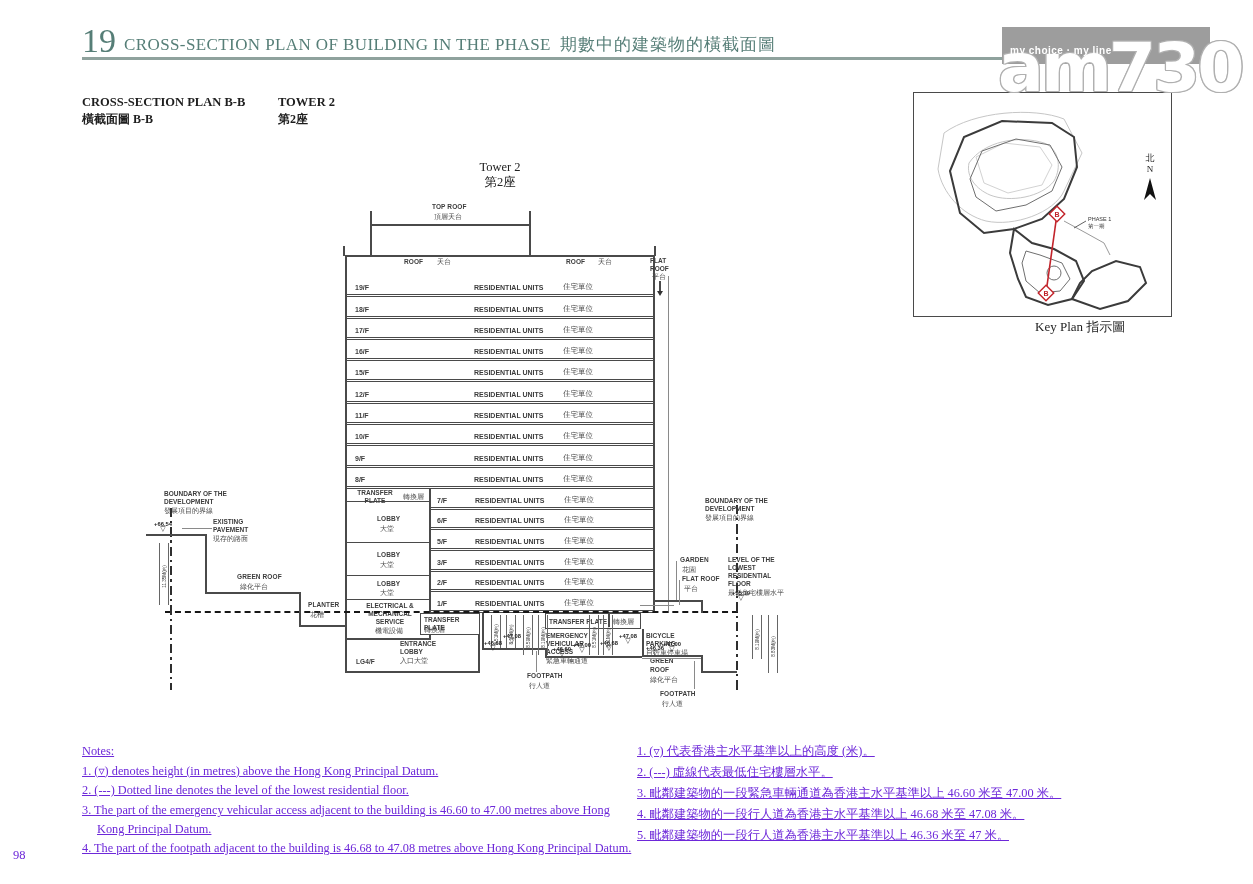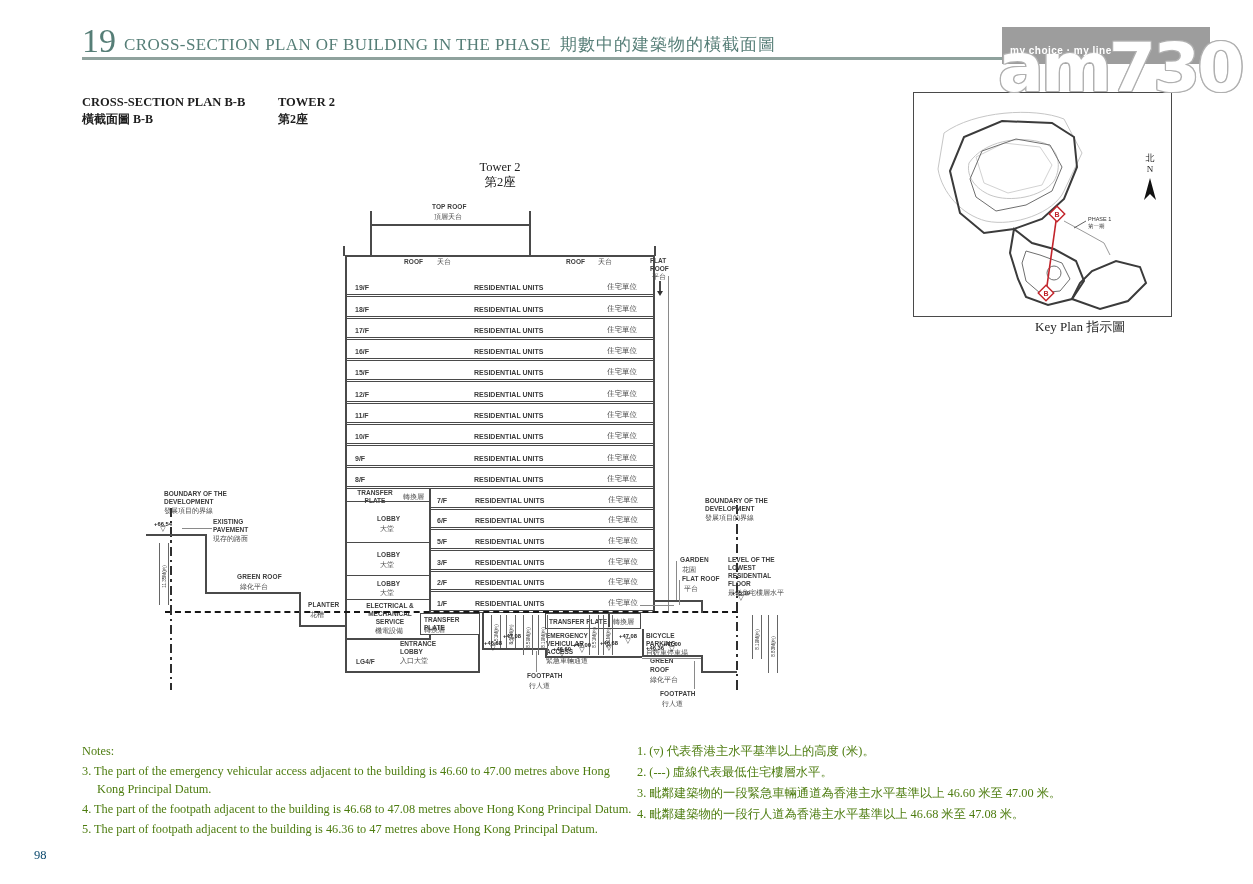--- a/index.html
+++ b/index.html
@@ -24,21 +24,21 @@
   .dashline{position:absolute;border-top:2.2px dashed #161616;}
   .dashdot{position:absolute;width:1.6px;background:repeating-linear-gradient(
       to bottom,#2e2e2e 0 9px,transparent 9px 13px,#2e2e2e 13px 15.5px,transparent 15.5px 19.5px);}
   
   #bldg{position:absolute;left:345px;top:255px;width:310px;height:358px;
         border-left:2px solid #4a4a4a;border-right:2px solid #4a4a4a;border-top:2px solid #4a4a4a;box-sizing:border-box;}
   .floors{position:absolute;left:0;right:0;}
   .frow{position:relative;border-bottom:3px double #4a4a4a;box-sizing:border-box;}
   .frow .fnum{position:absolute;font:700 7px "Liberation Sans",sans-serif;color:#3c3c3c;bottom:3px;}
   .frow .fru{position:absolute;font:700 7px "Liberation Sans",sans-serif;color:#3c3c3c;bottom:3px;}
-  .frow .fzh{position:absolute;font:400 7.5px "DejaVu Sans",sans-serif;color:#4a4a4a;bottom:2px;margin-left:44px;}
+  .frow .fzh{position:absolute;font:400 7.5px "DejaVu Sans",sans-serif;color:#4a4a4a;bottom:2px;}
   #leftcol{position:absolute;left:345px;top:489px;width:86px;height:151px;box-sizing:border-box;
            border:2px solid #4a4a4a;border-top:none;background:#fff;}
   .lc-sec{box-sizing:border-box;border-bottom:1.5px solid #4a4a4a;text-align:center;position:relative;}
   .lc-sec:last-child{border-bottom:none;}
   .box{position:absolute;border:1.5px solid #4a4a4a;box-sizing:border-box;background:#fff;}
   
   .lvl{position:absolute;width:30px;text-align:center;z-index:5;}
   .lvl .v{font:700 5.8px "Liberation Sans",sans-serif;color:#222;}
   .lvl .t{font:400 7px "DejaVu Sans",sans-serif;color:#222;line-height:6px;margin-top:-1px;}
   
@@ -51,25 +51,25 @@
   #keyplan{position:absolute;left:913px;top:92px;width:257px;height:223px;border:1.5px solid #4a4a4a;background:#fff;}
   .kp-caption{position:absolute;left:1035px;top:318px;font:400 13px "Liberation Serif",serif;color:#1d1d1d;}
   
   .wm-strip{position:absolute;left:1002px;top:27px;width:208px;height:37px;background:#9d9d9d;z-index:8;}
   .wm-small{position:absolute;left:1010px;top:45px;z-index:10;font:700 10px "Liberation Sans",sans-serif;color:#fff;letter-spacing:.5px;}
   .wm-logo{position:absolute;left:998px;top:28px;z-index:9;font:700 68px "DejaVu Sans",sans-serif;
            color:#fff;letter-spacing:-3px;
            text-shadow:-1.3px 0 #b0b0b0,1.3px 0 #b0b0b0,0 -1.3px #b0b0b0,0 1.3px #b0b0b0,
                        -1px -1px #b0b0b0,1px 1px #b0b0b0,-1px 1px #b0b0b0,1px -1px #b0b0b0;}
   
-  .notes{position:absolute;top:742px;font:400 12.3px "Liberation Serif",serif;color:#4d7c0f;}
+  .notes{position:absolute;top:742px;font:400 12.3px "Liberation Serif",serif;color:#6d28d9;text-decoration:underline;}
   #notes-en{left:82px;width:552px;line-height:1.52;}
   #notes-zh{left:637px;width:560px;line-height:1.62;font-family:"Liberation Serif","DejaVu Sans",serif;}
   .note-line{padding-left:15px;text-indent:-15px;margin:0 0 1px 0;}
-  .pagenum{position:absolute;left:34px;top:848px;font:400 12.5px "Liberation Serif",serif;color:#0c4a6e;}
+  .pagenum{position:absolute;left:13px;top:848px;font:400 12.5px "Liberation Serif",serif;color:#6d28d9;}
 </style>
 </head>
 <body>
 
 <div id="page">
 
   <div class="secnum">19</div>
   <div class="ttl-en">CROSS-SECTION PLAN OF BUILDING IN THE PHASE</div>
   <div class="ttl-zh">期數中的建築物的橫截面圖</div>
   <div class="hrule"></div>
@@ -398,25 +398,27 @@
     </svg>
   </div>
   <div class="kp-caption">Key Plan 指示圖</div>
 
   <div class="wm-strip"></div>
   <div class="wm-logo">am730</div>
   <div class="wm-small">my choice · my line</div>
 
   <div class="notes" id="notes-en">
     <div class="note-line">Notes:</div>
+    <div class="note-line">1. (▿) denotes height (in metres) above the Hong Kong Principal Datum.</div>
+    <div class="note-line">2. (---) Dotted line denotes the level of the lowest residential floor.</div>
     <div class="note-line">3. The part of the emergency vehicular access adjacent to the building is 46.60 to 47.00 metres above Hong Kong Principal Datum.</div>
     <div class="note-line">4. The part of the footpath adjacent to the building is 46.68 to 47.08 metres above Hong Kong Principal Datum.</div>
-    <div class="note-line">5. The part of footpath adjacent to the building is 46.36 to 47 metres above Hong Kong Principal Datum.</div>
   </div>
   <div class="notes" id="notes-zh">
     <div class="note-line">1. (▿) 代表香港主水平基準以上的高度 (米)。</div>
     <div class="note-line">2. (---) 虛線代表最低住宅樓層水平。</div>
     <div class="note-line">3. 毗鄰建築物的一段緊急車輛通道為香港主水平基準以上 46.60 米至 47.00 米。</div>
     <div class="note-line">4. 毗鄰建築物的一段行人道為香港主水平基準以上 46.68 米至 47.08 米。</div>
+    <div class="note-line">5. 毗鄰建築物的一段行人道為香港主水平基準以上 46.36 米至 47 米。</div>
   </div>
 
   <div class="pagenum">98</div>
 </div>
 
 </body></html>

